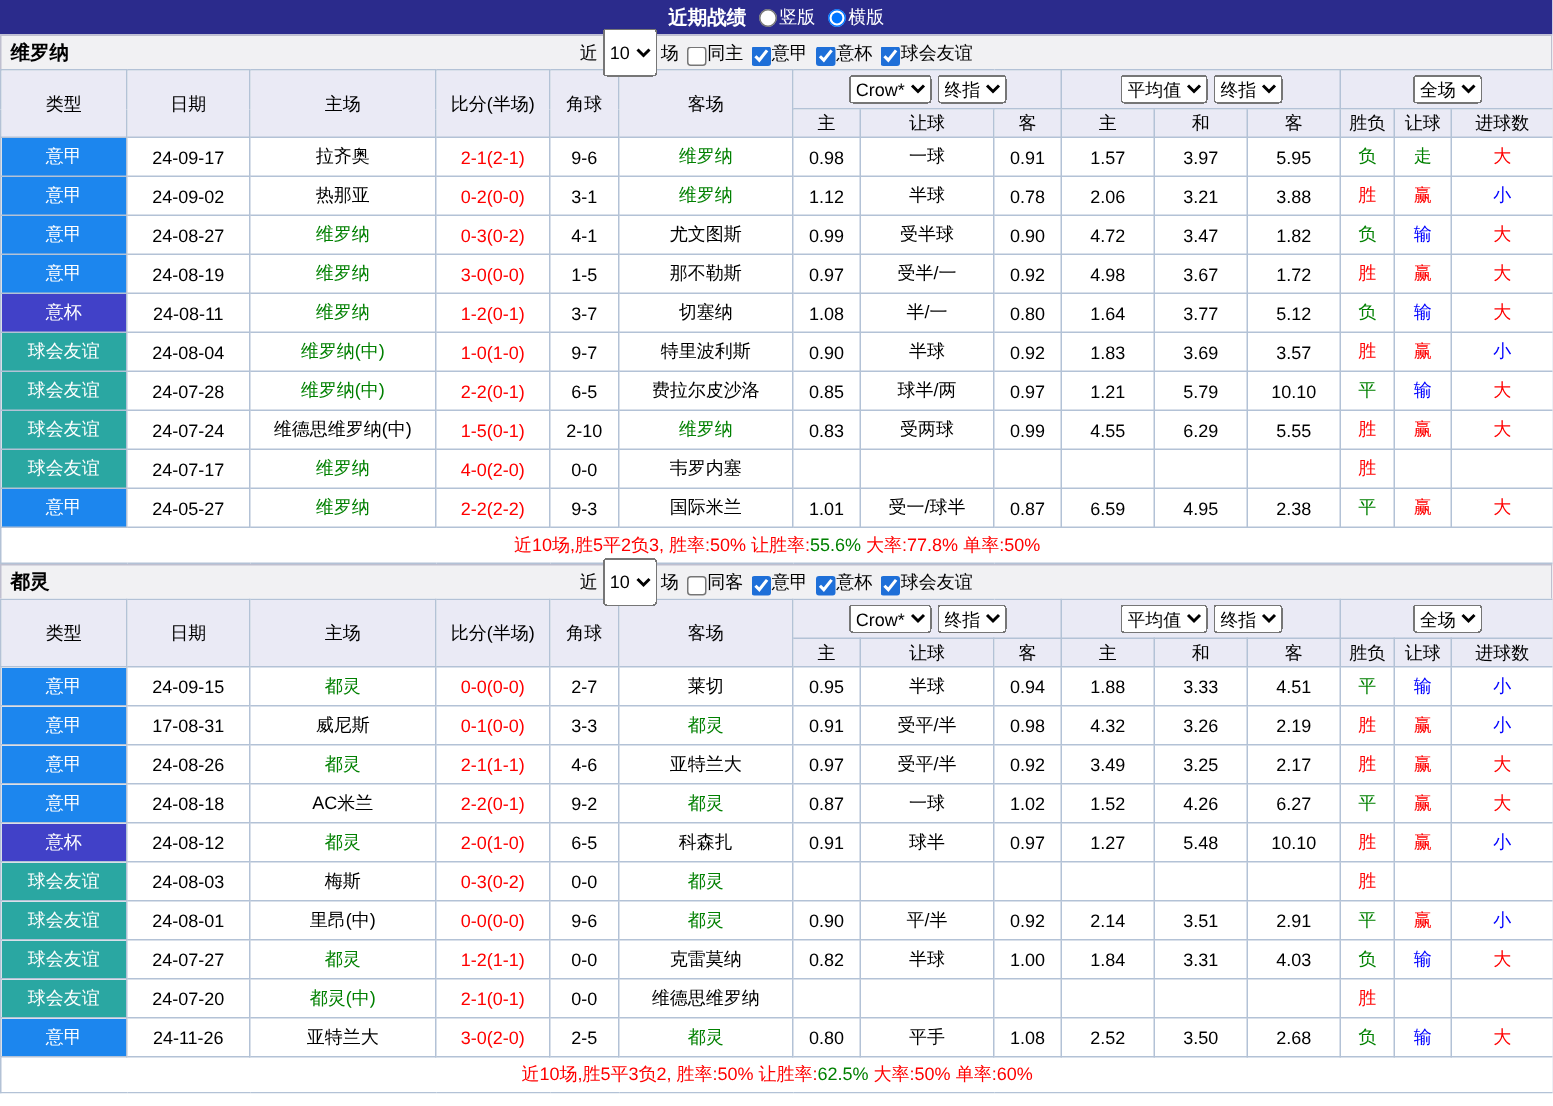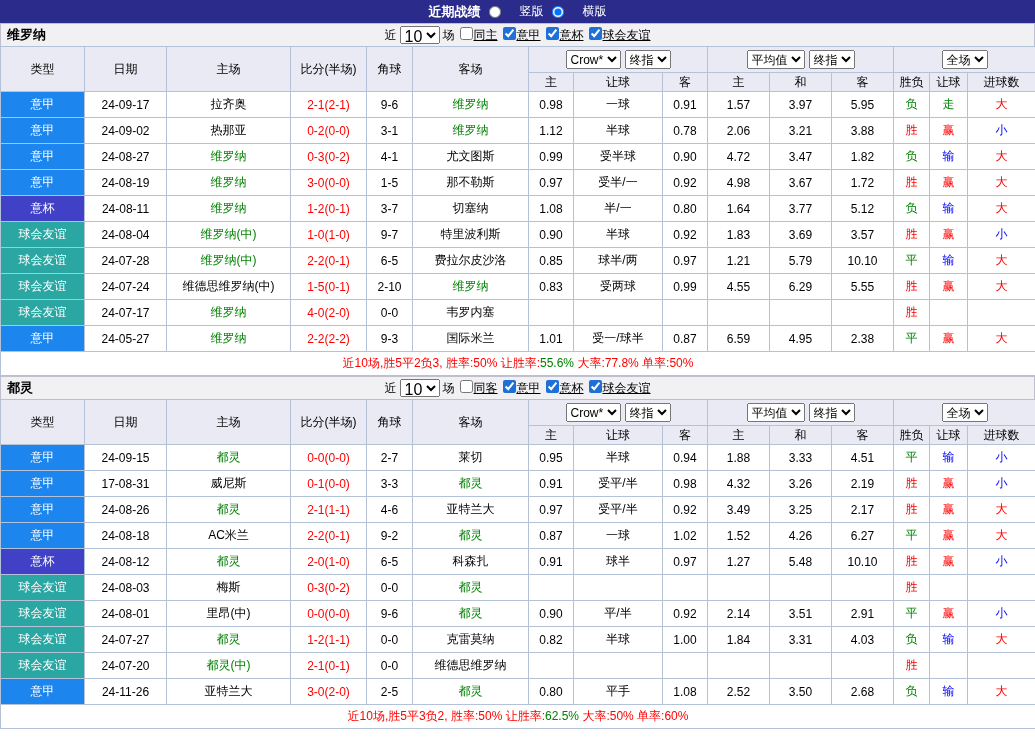--- a/index.html
+++ b/index.html
@@ -1,29 +1,29 @@
 <!DOCTYPE html>
 <html><head>
 <meta charset="utf-8">
 <style>
   * { margin:0; padding:0; box-sizing:border-box; }
   html,body { background:#fff; }
   body { width:1035px; font-family:"Liberation Sans","DejaVu Sans",sans-serif; font-size:12px; color:#000; }
 
   .topbar { height:23px; background:#2B2B8C; display:flex; align-items:center; justify-content:center; gap:8px; color:#fff; }
   .topbar .title { font-weight:bold; font-size:13px; }
-  .topbar label { display:inline-flex; align-items:center; gap:19px; cursor:pointer; font-size:12px; }
+  .topbar label { display:inline-flex; align-items:center; gap:2px; cursor:pointer; font-size:12px; }
   .topbar input[type=radio] { width:12px; height:12px; margin:0; }
 
   .team-header { position:relative; height:23px; background:#F1F1F3; border:1px solid #BFBFCF; border-bottom:0; display:flex; align-items:center; }
   .team-name { font-weight:bold; font-size:13px; padding-left:6px; }
   .filter { position:absolute; left:50%; top:50%; transform:translate(-50%,-50%); display:flex; align-items:center; gap:3px; white-space:nowrap; }
-  .filter select { height:18px; font-size:16px; }
+  .filter select { height:32px; font-size:12px; }
   .checks { display:inline-flex; align-items:center; gap:5px; margin-left:2px; }
-  .checks label { display:inline-flex; align-items:flex-start; gap:1px; cursor:pointer;text-decoration:underline; }
+  .checks label { display:inline-flex; align-items:flex-end; gap:1px; cursor:pointer; }
   .checks input { width:13px; height:13px; margin:0; accent-color:#1E6FD8; }
 
   table.results-table { width:1035px; border-collapse:collapse; table-layout:fixed; }
   .results-table th, .results-table td { border:1px solid #B3C2D6; text-align:center; white-space:nowrap; overflow:hidden; padding:0 1px; font-weight:normal; font-size:12px; }
   thead tr.h1 th { height:26px; background:#EAEAF5; }
   thead tr.h2 th { height:19px; background:#EAEAF5; }
   thead select { height:19px; font-size:12px; margin:0 2px; }
   tbody td { height:26px; background:#fff; }
   td.type { color:#fff; }
   td.t-serieA { background:#1C86EE; }

